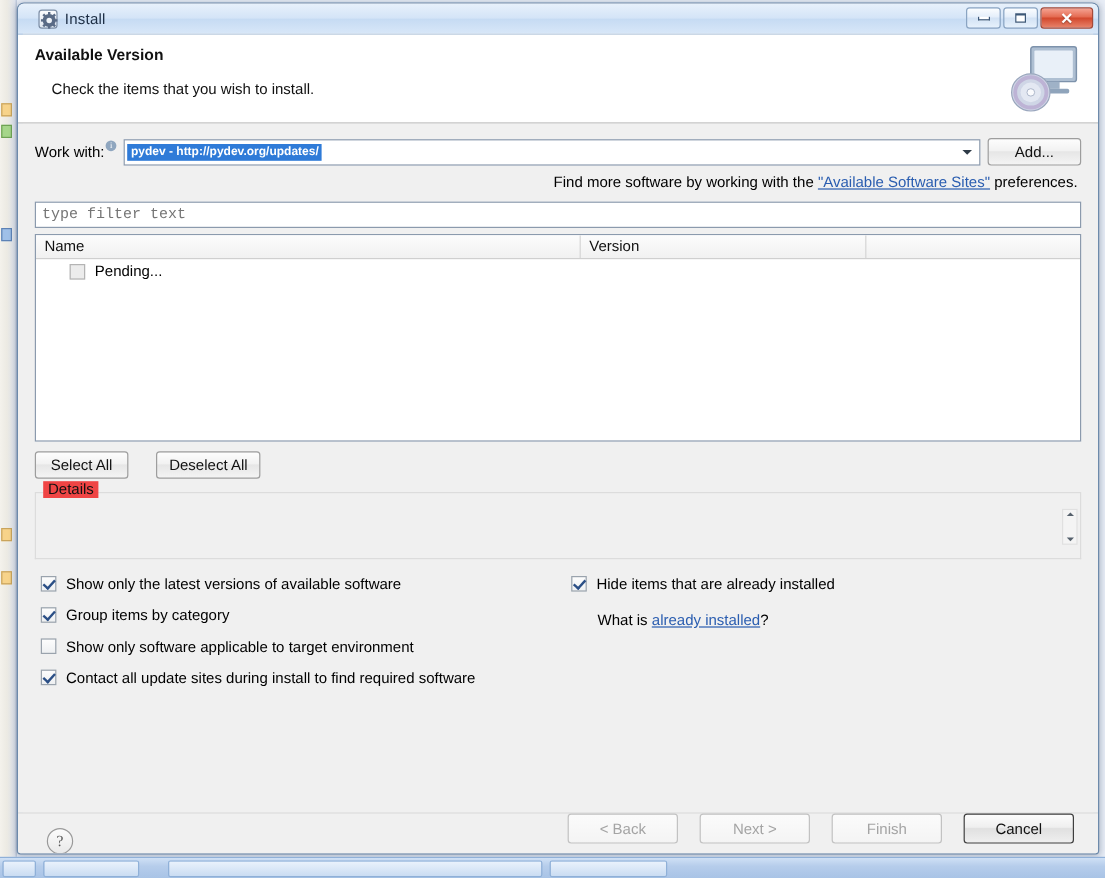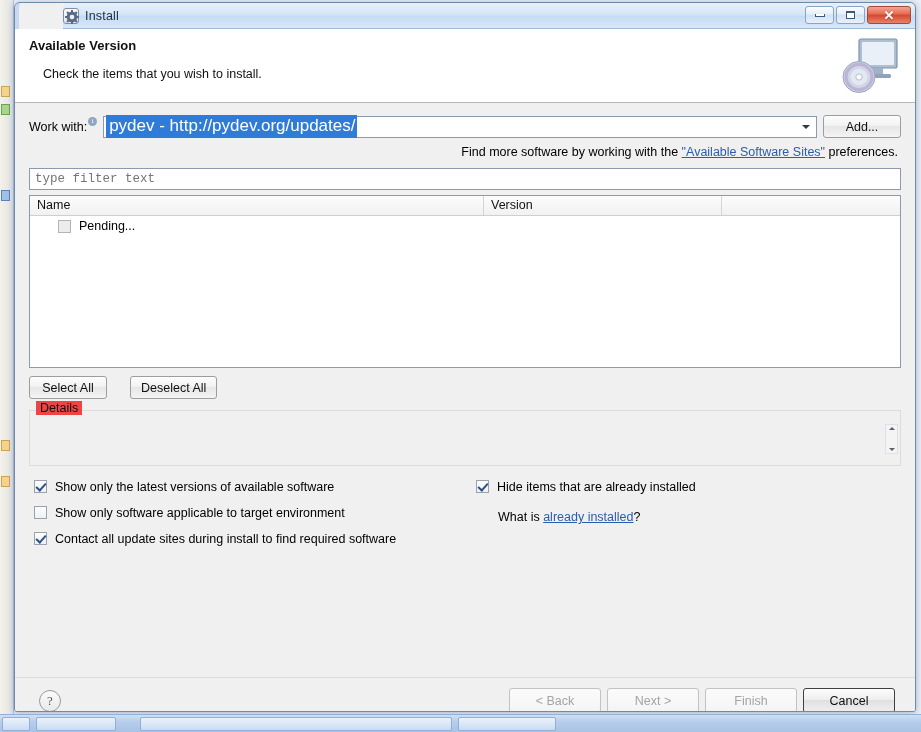--- a/index.html
+++ b/index.html
@@ -62,23 +62,22 @@
     pointer-events:none;
   }
 
   
   #titlebar {
     position: relative;
     height: 26px;
     background: linear-gradient(180deg,#e8f1fb 0%, #d4e4f7 48%, #c6dbf3 52%, #d8e7f8 100%);
     border-bottom: 1px solid #9fb9d6;
     display: flex; align-items: center;
-    padding-left: 0;
+    padding-left: 17px;
     border-radius: 5px 5px 0 0;
-    margin-left: 48px;
   }
   #title-icon {
     width: 16px; height: 16px; margin-right: 6px;
     position: relative;
     background: linear-gradient(180deg,#fbfcfe,#dfe6ef);
     border: 1px solid #7d8ea5;
     border-radius: 3px;
     flex: none;
   }
   #title-icon svg { position: absolute; left: 1px; top: 1px; }
@@ -142,22 +141,23 @@
     flex: 1; height: 22px; margin-left: 6px; margin-right: 6px;
     background: #fff;
     border: 1px solid #8b9aad;
     position: relative;
     display: flex; align-items: center;
   }
   #workwith-value {
     background: #2f7bd8; color: #fff;
     padding: 1px 2px 2px 3px;
     margin-left: 2px;
-    font-size: 17px;
+    font-size: 10px;
     white-space: nowrap;
+    font-weight: bold;
   }
   #workwith-arrow {
     position: absolute; right: 1px; top: 1px;
     width: 18px; height: 18px;
     display: flex; align-items: center; justify-content: center;
   }
   .tri-down {
     width: 0; height: 0;
     border-left: 4px solid transparent;
     border-right: 4px solid transparent;
@@ -299,22 +299,22 @@
   #help-btn {
     position: absolute; left: 24px; top: 12px;
     width: 22px; height: 22px; border-radius: 50%;
     border: 1px solid #9a9a9a;
     background: linear-gradient(180deg,#fbfbfb,#e9e9e9);
     color: #555; font-size: 13px;
     display: flex; align-items: center; justify-content: center;
     font-family: "Liberation Serif", serif;
   }
   #footer-btns {
-    position: absolute; right: 20px; top: 10px;
-    display: flex; gap: 6px;
+    position: absolute; right: 20px; top: 0;
+    display: flex; gap: 18px;
   }
   #footer-btns .btn { width: 92px; height: 25px; min-width: 0; padding: 0; }
 </style>
 </head>
 <body>
 
 <div id="desktop">
 
   <div class="bg-strip">
     <div class="bg-chip" style="top:86px"></div>
@@ -424,20 +424,24 @@
       </div>
 
       
       <div id="opts">
         <div id="opts-left">
           <div class="opt">
             <span class="cb checked"></span>
             <span class="opt-label">Show only the latest versions of available software</span>
           </div>
           <div class="opt">
+            <span class="cb checked"></span>
+            <span class="opt-label">Group items by category</span>
+          </div>
+          <div class="opt">
             <span class="cb"></span>
             <span class="opt-label">Show only software applicable to target environment</span>
           </div>
           <div class="opt">
             <span class="cb checked"></span>
             <span class="opt-label">Contact all update sites during install to find required software</span>
           </div>
         </div>
 
         <div id="opts-right">

